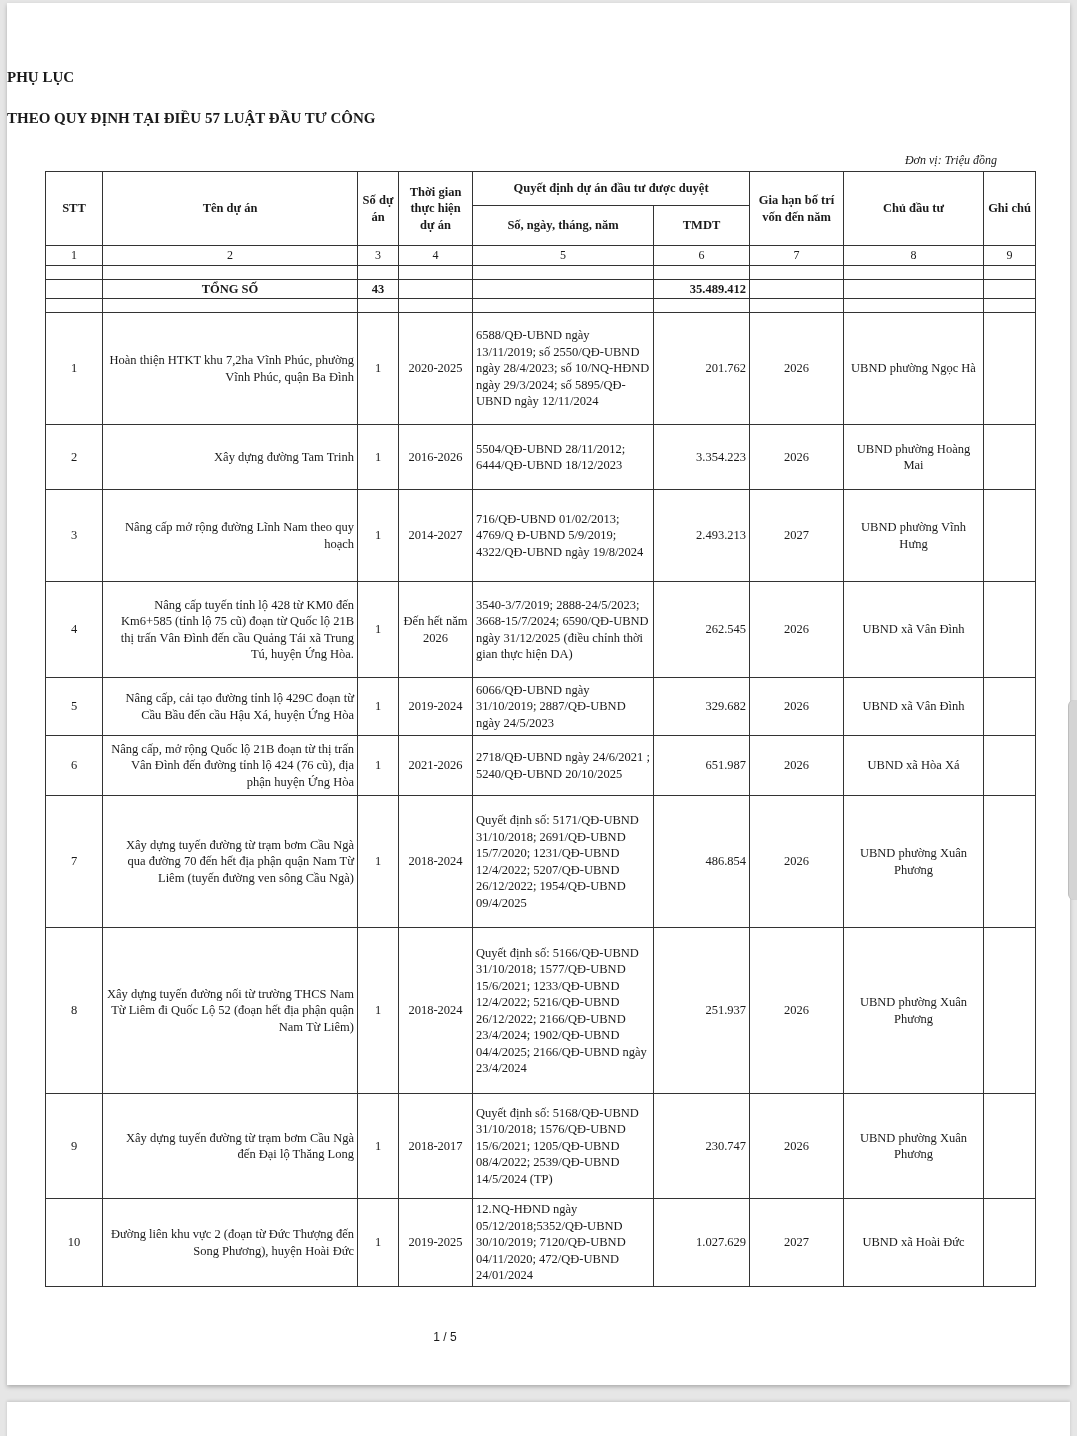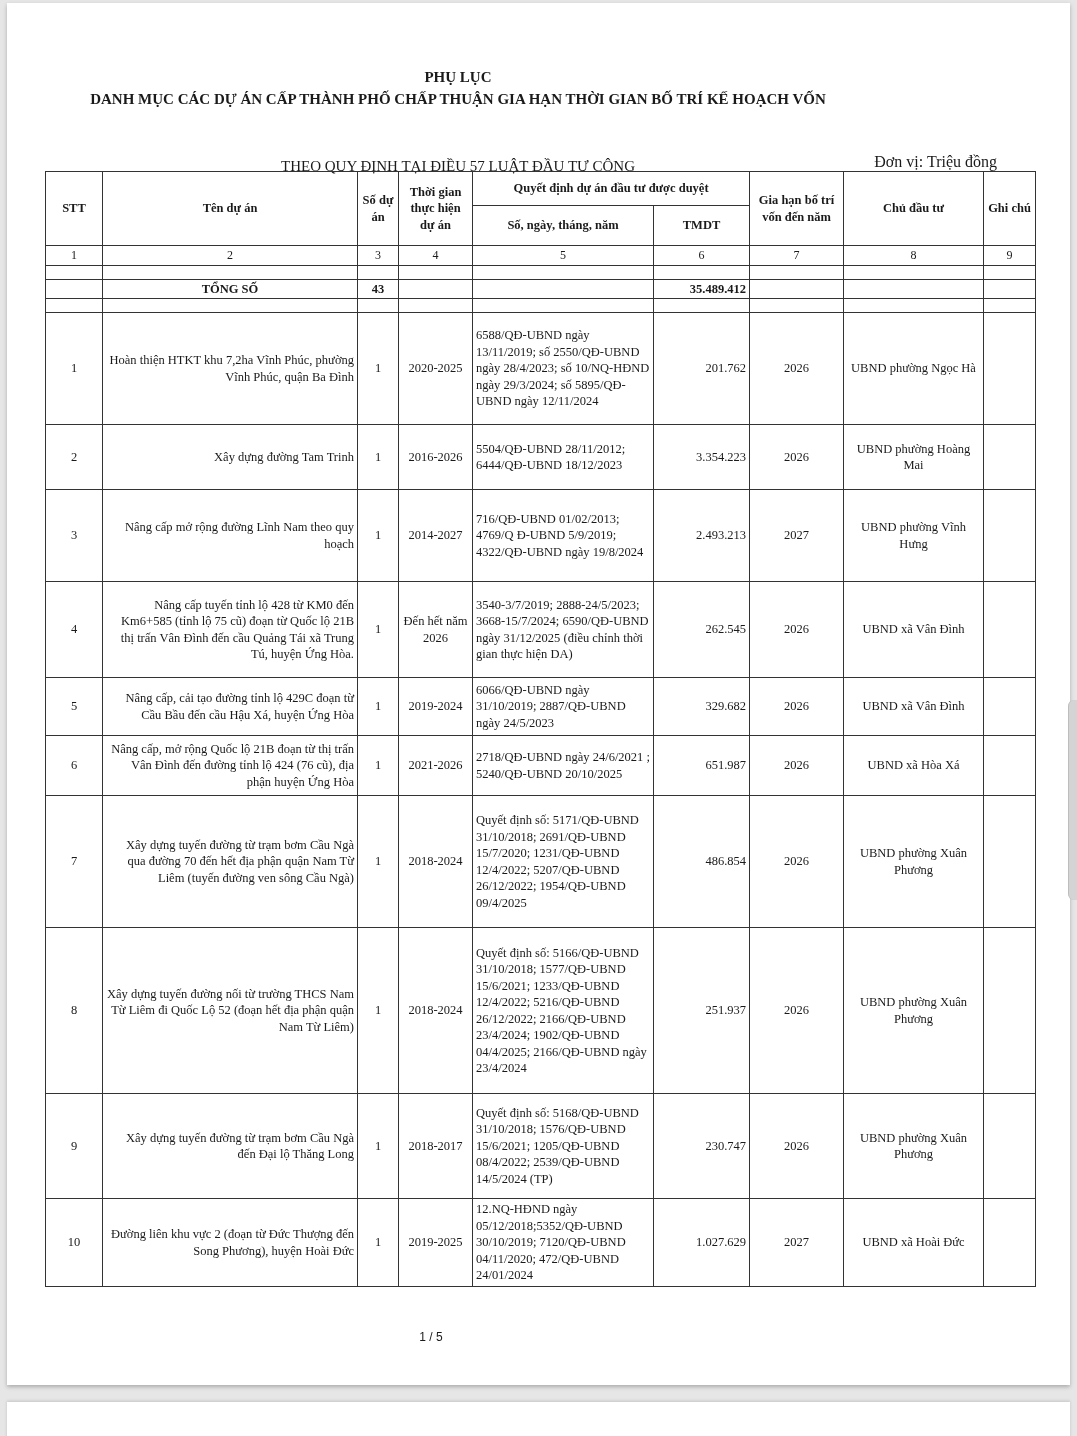--- a/index.html
+++ b/index.html
@@ -18,27 +18,27 @@
   .page2 {
     position: absolute; left: 7px; top: 1402px; width: 1063px; height: 60px;
     background: #fff;
     box-shadow: 0 -1px 3px rgba(0,0,0,0.15);
   }
   .scroll-tab {
     position: absolute; right: 0; top: 700px; width: 8px; height: 200px;
     background: #d4d4d4; border-radius: 6px 0 0 6px;
     border-left: 1px solid #bdbdbd;
   }
-  .heading { position: absolute; left: 0; width: 902px; text-align: center; }
+  .heading { position: absolute; left: 0; width: 902px; text-align: left; }
   .h-appendix { top: 66px; font-weight: bold; font-size: 15px; }
   .h-title1 { top: 88px; font-weight: bold; font-size: 15px; }
-  .h-title2 { top: 107px; font-weight: normal; font-size: 15px; margin-top: 48px; }
+  .h-title2 { top: 107px; font-weight: bold; font-size: 15px; }
   .h-sub { top: 129px; font-style: italic; font-size: 14px; }
   .h-sub span { display: inline-block; }
-  .unit { position: absolute; top: 150px; right: 73px; font-size: 16px; }
+  .unit { position: absolute; top: 150px; right: 73px; font-style: italic; font-size: 12px; }
 
   table.main {
     position: absolute; left: 38px; top: 168px;
     width: 990px;
     border-collapse: collapse;
     font-size: 12.5px;
     table-layout: fixed;
   }
   table.main td, table.main th {
     border: 1.3px solid #333;
@@ -47,28 +47,27 @@
     line-height: 16.5px;
   }
   table.main th { font-weight: bold; text-align: center; font-size: 12.5px; }
   .c { text-align: center; }
   .r { text-align: right; }
   .l { text-align: right; }
   .num-row td { text-align: center; height: 13px; line-height: 13px; padding: 0; font-size: 12px; }
   .spacer td { height: 11px; padding: 0; line-height: 10px; }
   .total td { font-weight: bold; height: 15px; line-height: 15px; padding-top: 0; padding-bottom: 0; margin-left: 17px; }
   .decision { text-align: left; }
-  .pager { position: absolute; top: 1327px; left: 0; width: 848px; text-align: center; font-size: 12px; font-family: "Liberation Sans", sans-serif; }
+  .pager { position: absolute; top: 1327px; left: 14px; width: 848px; text-align: center; font-size: 12px; font-family: "Liberation Sans", sans-serif; }
 </style>
 </head>
 <body>
 
 <div class="page">
   <div class="heading h-appendix">PHỤ LỤC</div>
-  <div class="heading h-title1">DANH MỤC CÁC DỰ ÁN CẤP THÀNH PHỐ CHẤP THUẬN GIA HẠN THỜI GIAN BỐ TRÍ KẾ HOẠCH VỐN</div>
   <div class="heading h-title2">THEO QUY ĐỊNH TẠI ĐIỀU 57 LUẬT ĐẦU TƯ CÔNG</div>
   <div class="unit">Đơn vị: Triệu đồng</div>
 
   <table class="main">
     <colgroup>
       <col style="width:57px">
       <col style="width:255px">
       <col style="width:41px">
       <col style="width:74px">
       <col style="width:181px">

